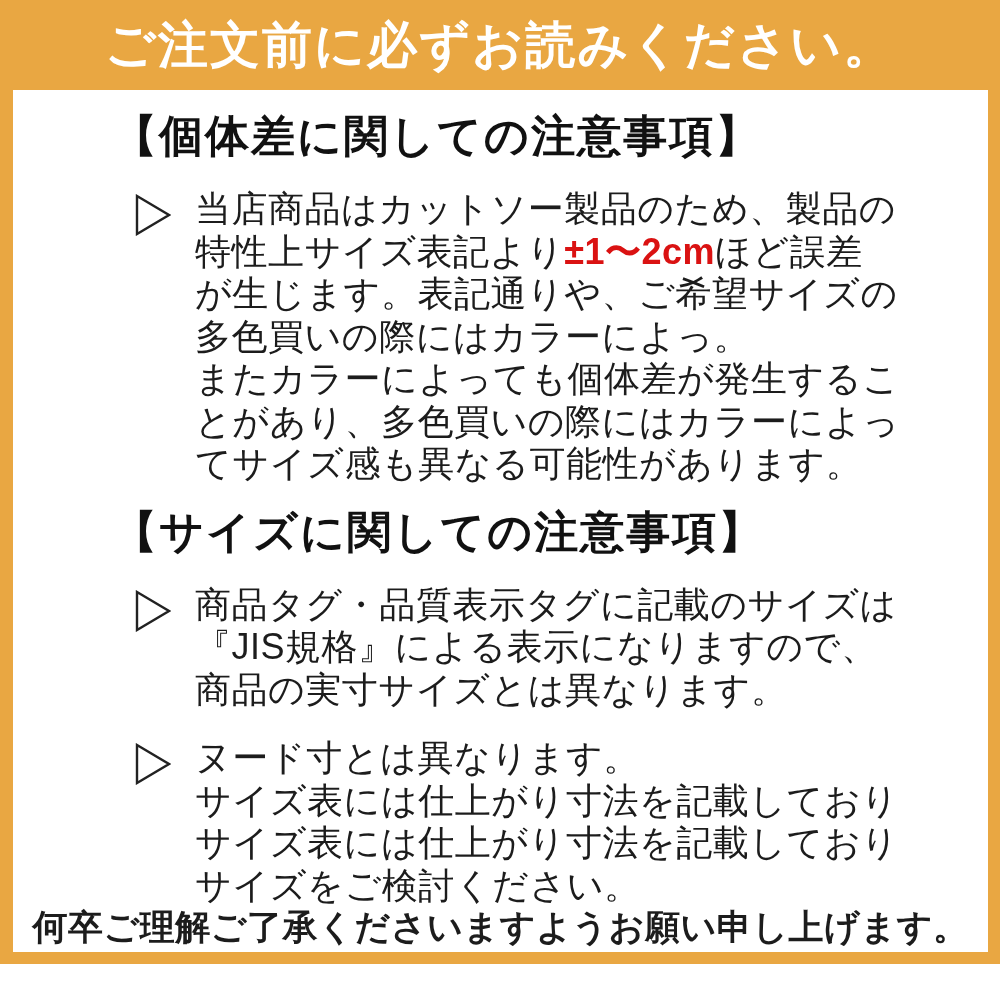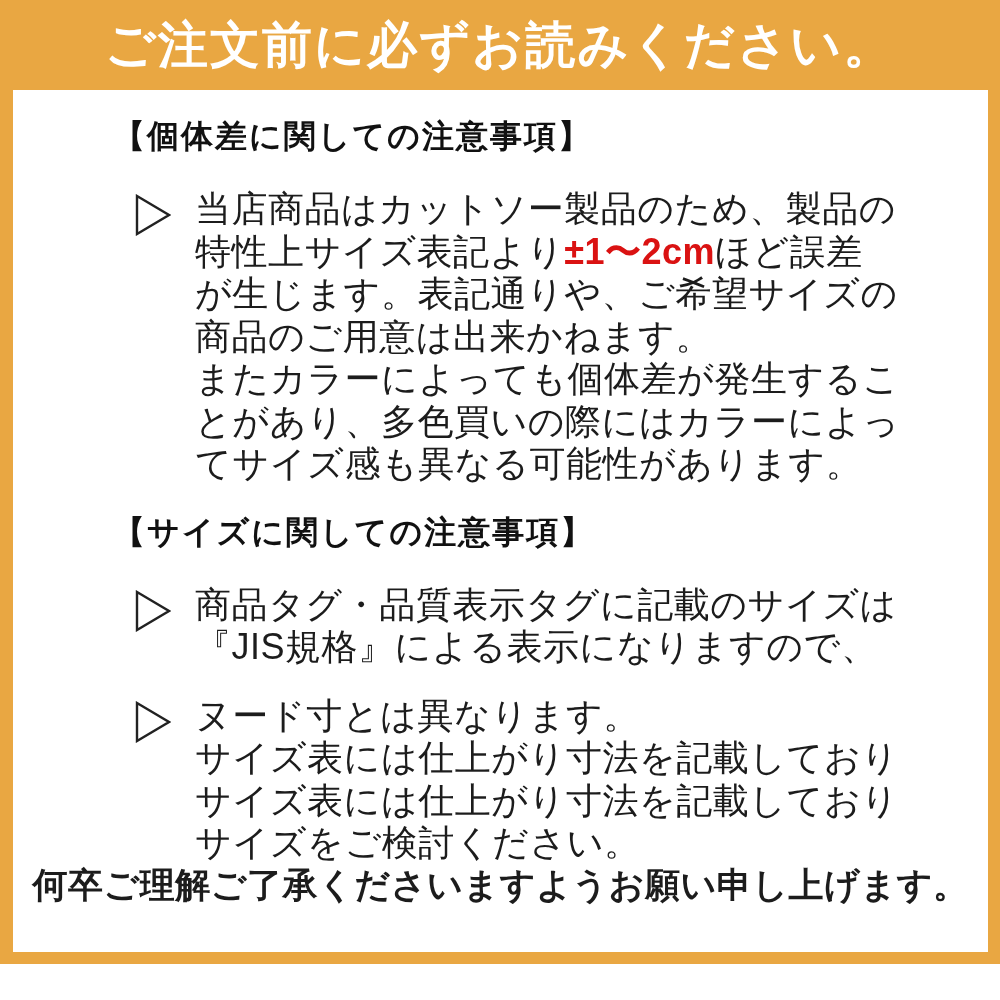--- a/index.html
+++ b/index.html
@@ -27,21 +27,21 @@
     color:#fff;font-size:50px;font-weight:800;letter-spacing:2px;
     white-space:nowrap;
   }
   
   .content{
     position:absolute;left:13px;right:12px;top:90px;bottom:12px;
     background:var(--paper);
   }
   .section-heading{
     margin:20px 0 26px 100px;
-    font-size:32px;line-height:52px;font-weight:800;
+    font-size:44px;line-height:52px;font-weight:800;
     letter-spacing:2px;color:#111;white-space:nowrap;
   }
   .hl{
     display:inline-block;position:relative;
   }
   .hl::after{
     content:"";position:absolute;left:-3px;right:-3px;bottom:2px;height:15px;
     background:var(--highlight);z-index:-1;
   }
   .item{
@@ -78,34 +78,35 @@
 
     <h2 class="section-heading"><span>【</span><span class="hl">個体差に関しての注意事項</span><span>】</span></h2>
 
     <div class="item">
       <svg class="bullet-icon" viewBox="0 0 36 42" xmlns="http://www.w3.org/2000/svg">
         <polygon points="2,2 34,21 2,40" fill="none" stroke="#222" stroke-width="2.4"></polygon>
       </svg>
       <div class="line">当店商品はカットソー製品のため、製品の</div>
       <div class="line"><span>特性上サイズ表記より</span><span class="red">±1〜2cm</span><span>ほど誤差</span></div>
       <div class="line">が生じます。表記通りや、ご希望サイズの</div>
-      <div class="line">商品のご用意は出来かねます。</div>
+      <div class="line">多色買いの際にはカラーによっ。</div>
       <div class="line">またカラーによっても個体差が発生するこ</div>
       <div class="line">とがあり、多色買いの際にはカラーによっ</div>
       <div class="line">てサイズ感も異なる可能性があります。</div>
     </div>
 
     <h2 class="section-heading"><span>【</span><span class="hl">サイズに関しての注意事項</span><span>】</span></h2>
 
     <div class="item">
       <svg class="bullet-icon" viewBox="0 0 36 42" xmlns="http://www.w3.org/2000/svg">
         <polygon points="2,2 34,21 2,40" fill="none" stroke="#222" stroke-width="2.4"></polygon>
       </svg>
       <div class="line">商品タグ・品質表示タグに記載のサイズは</div>
       <div class="line">『JIS規格』による表示になりますので、</div>
+      <div class="line">商品の実寸サイズとは異なります。</div>
     </div>
 
     <div class="item item-gap">
       <svg class="bullet-icon" viewBox="0 0 36 42" xmlns="http://www.w3.org/2000/svg">
         <polygon points="2,2 34,21 2,40" fill="none" stroke="#222" stroke-width="2.4"></polygon>
       </svg>
       <div class="line">ヌード寸とは異なります。</div>
       <div class="line">サイズ表には仕上がり寸法を記載しており</div>
       <div class="line">サイズ表には仕上がり寸法を記載しており</div>
       <div class="line">サイズをご検討ください。</div>

